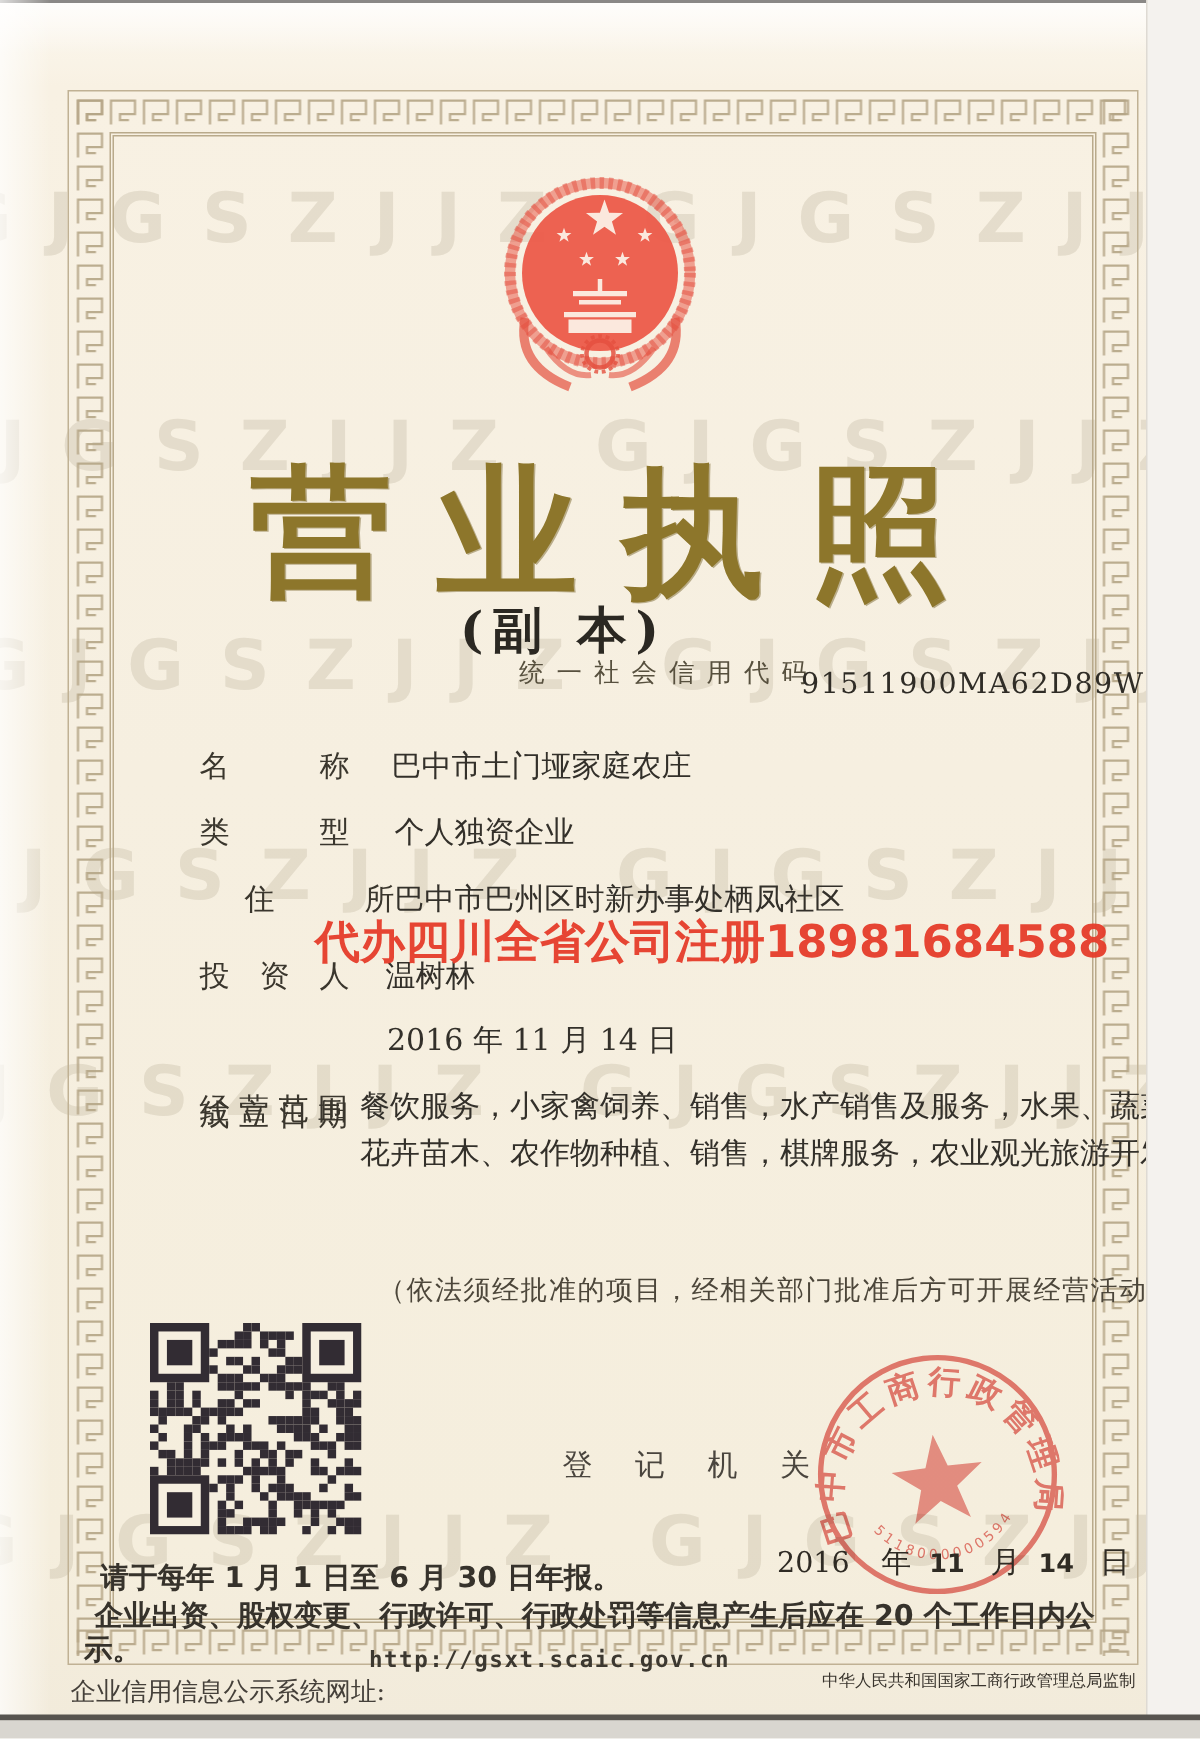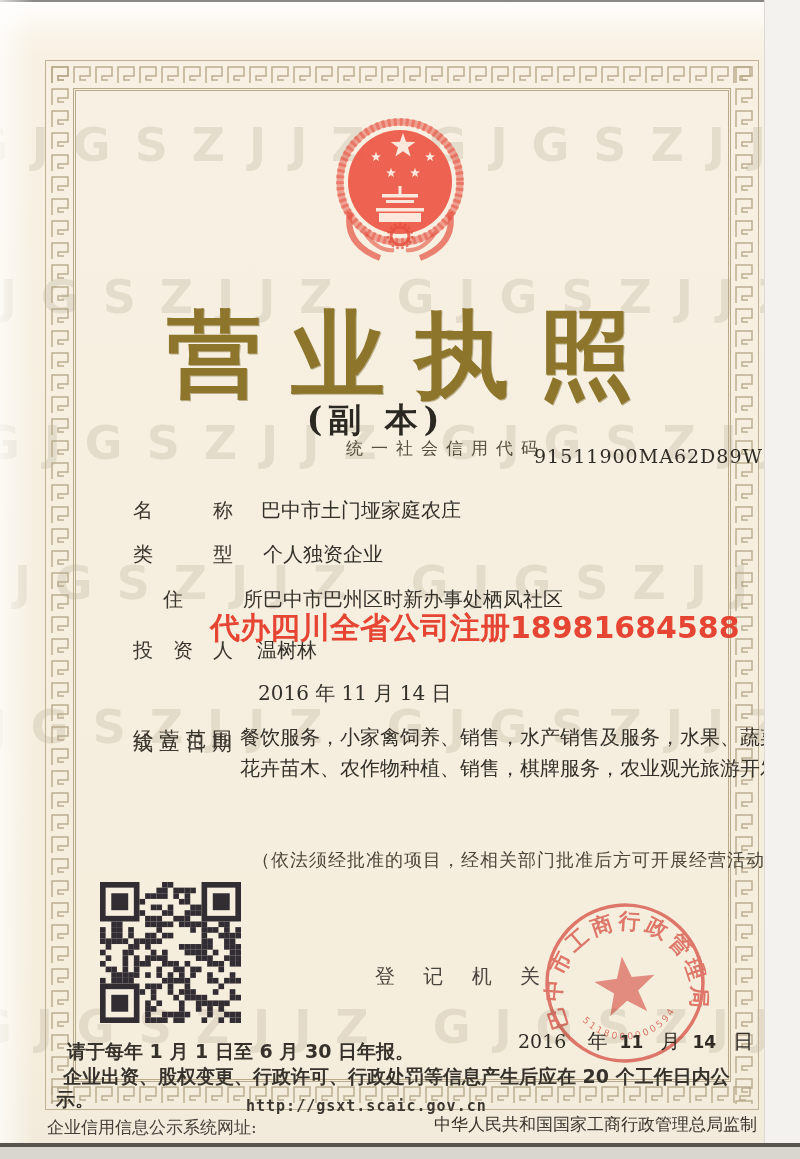--- a/index.html
+++ b/index.html
@@ -93,21 +93,21 @@
   .notice{position:absolute;font-family:"DejaVu Sans","Liberation Sans",sans-serif;
     font-size:19px;font-weight:600;color:#36322b;white-space:nowrap;}
   .notice1{left:67px;top:1039px;}
   .notice2{left:63px;top:1064px;}
   .notice3{left:56px;top:1087px;}
 
   .footer-url{position:absolute;left:222px;top:1097px;
     font-family:"DejaVu Sans Mono","Liberation Mono",monospace;
     font-size:15px;font-weight:bold;color:#3c3830;letter-spacing:1px;margin-left:24px;}
   .footer-left{position:absolute;left:47px;top:1116px;font-size:17px;color:#45403a;}
-  .footer-right{position:absolute;right:43px;top:1113px;font-size:17px;color:#3a352e;}
+  .footer-right{position:absolute;right:43px;top:1113px;font-size:11px;color:#3a352e;}
 </style>
 </head>
 <body>
 
 <div class="paper">
 
   <div class="wm" style="left:-30px;top:118px;">GJGSZJJZ GJGSZJJZ GJGSZ</div>
   <div class="wm" style="left:-62px;top:270px;">GJGSZJJZ GJGSZJJZ GJGSZ</div>
   <div class="wm" style="left:-18px;top:416px;">GJGSZJJZ GJGSZJJZ GJGSZ</div>
   <div class="wm" style="left:-48px;top:556px;">GJGSZJJZ GJGSZJJZ GJGSZ</div>

